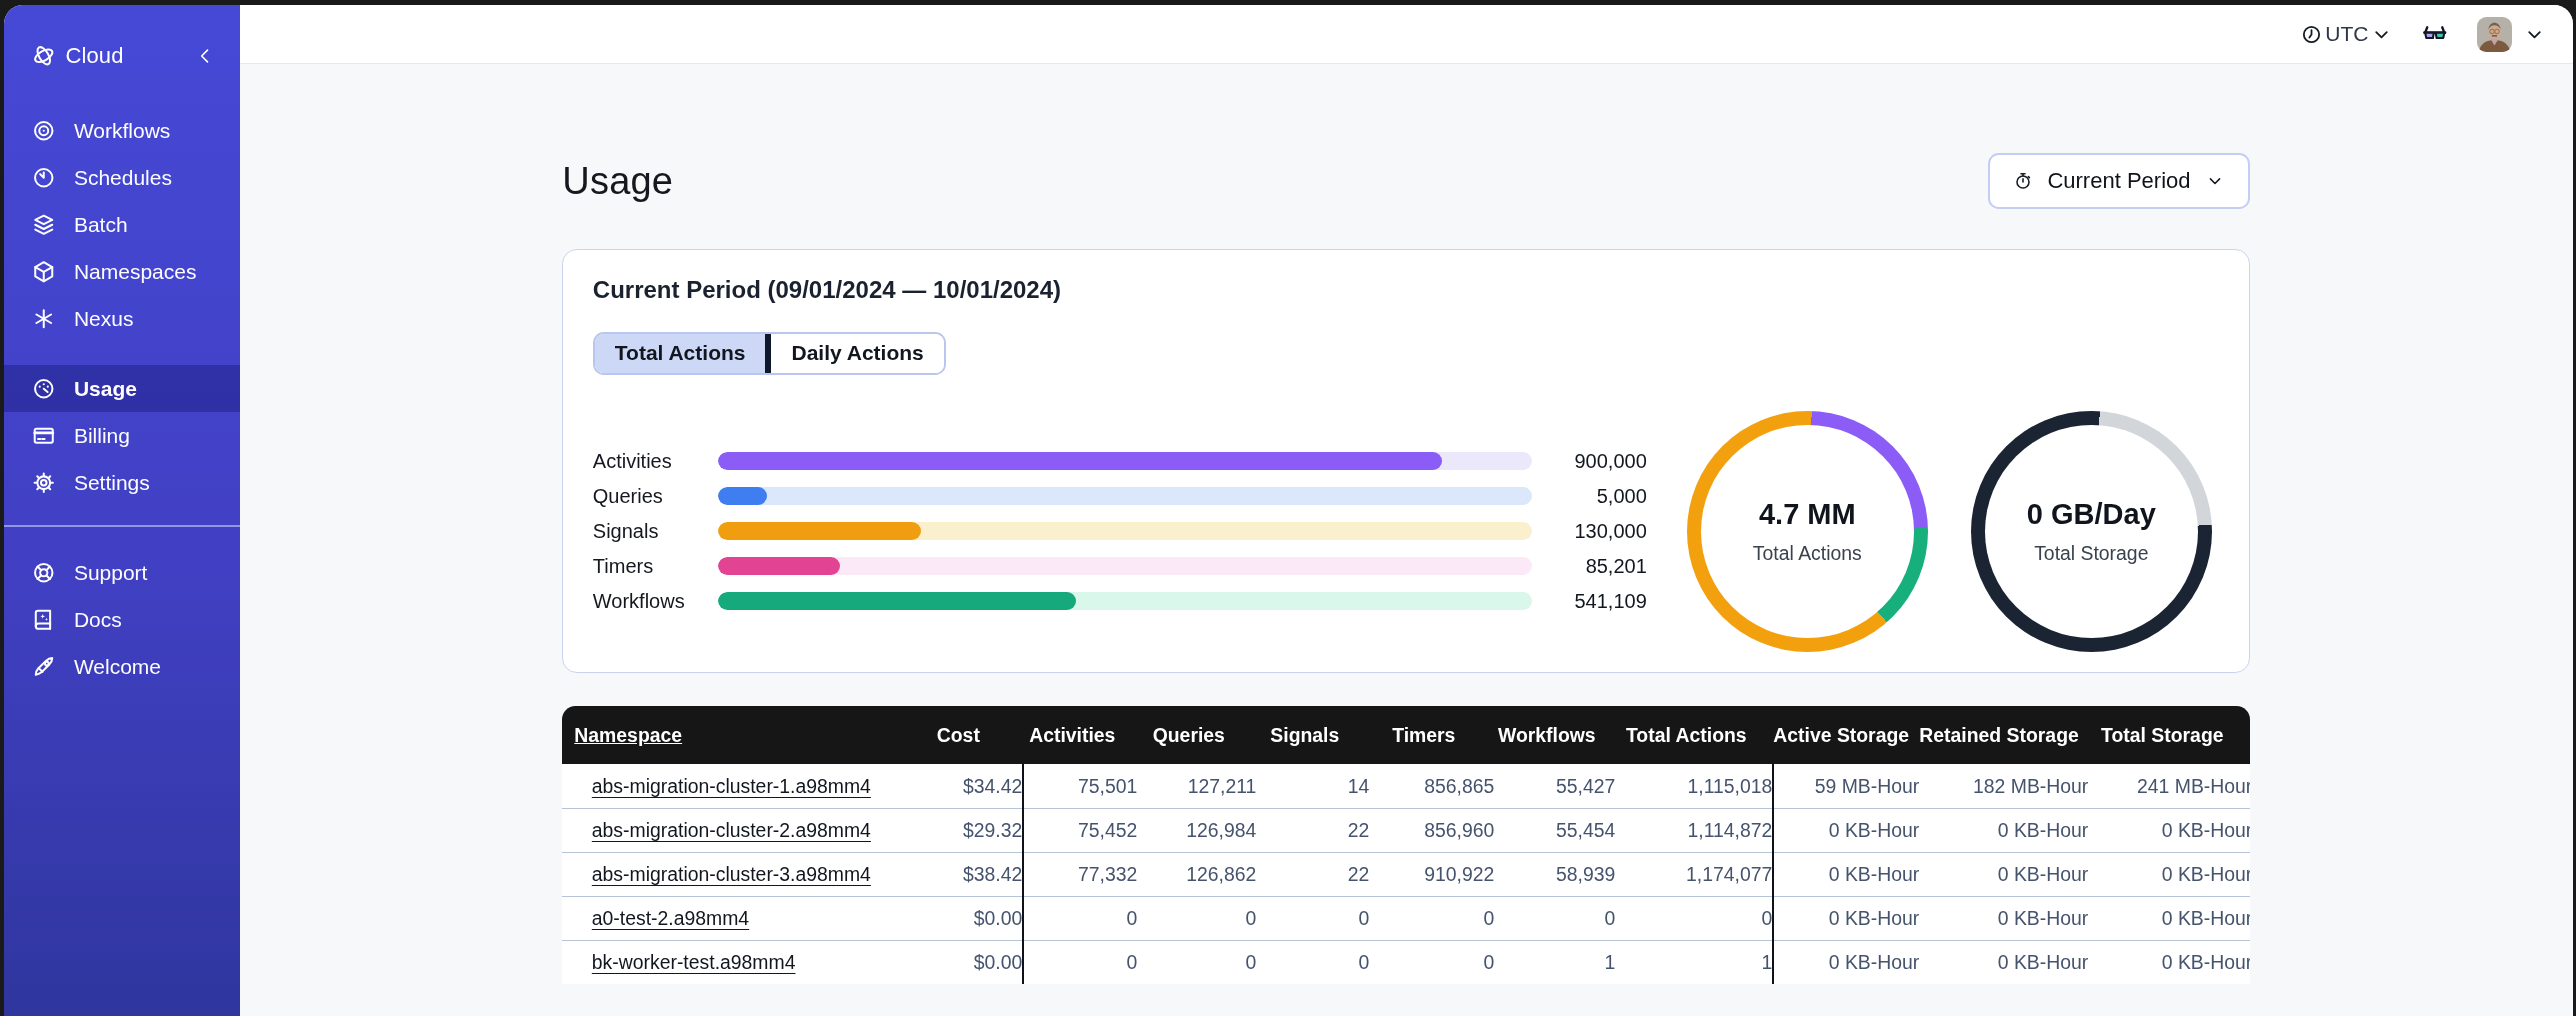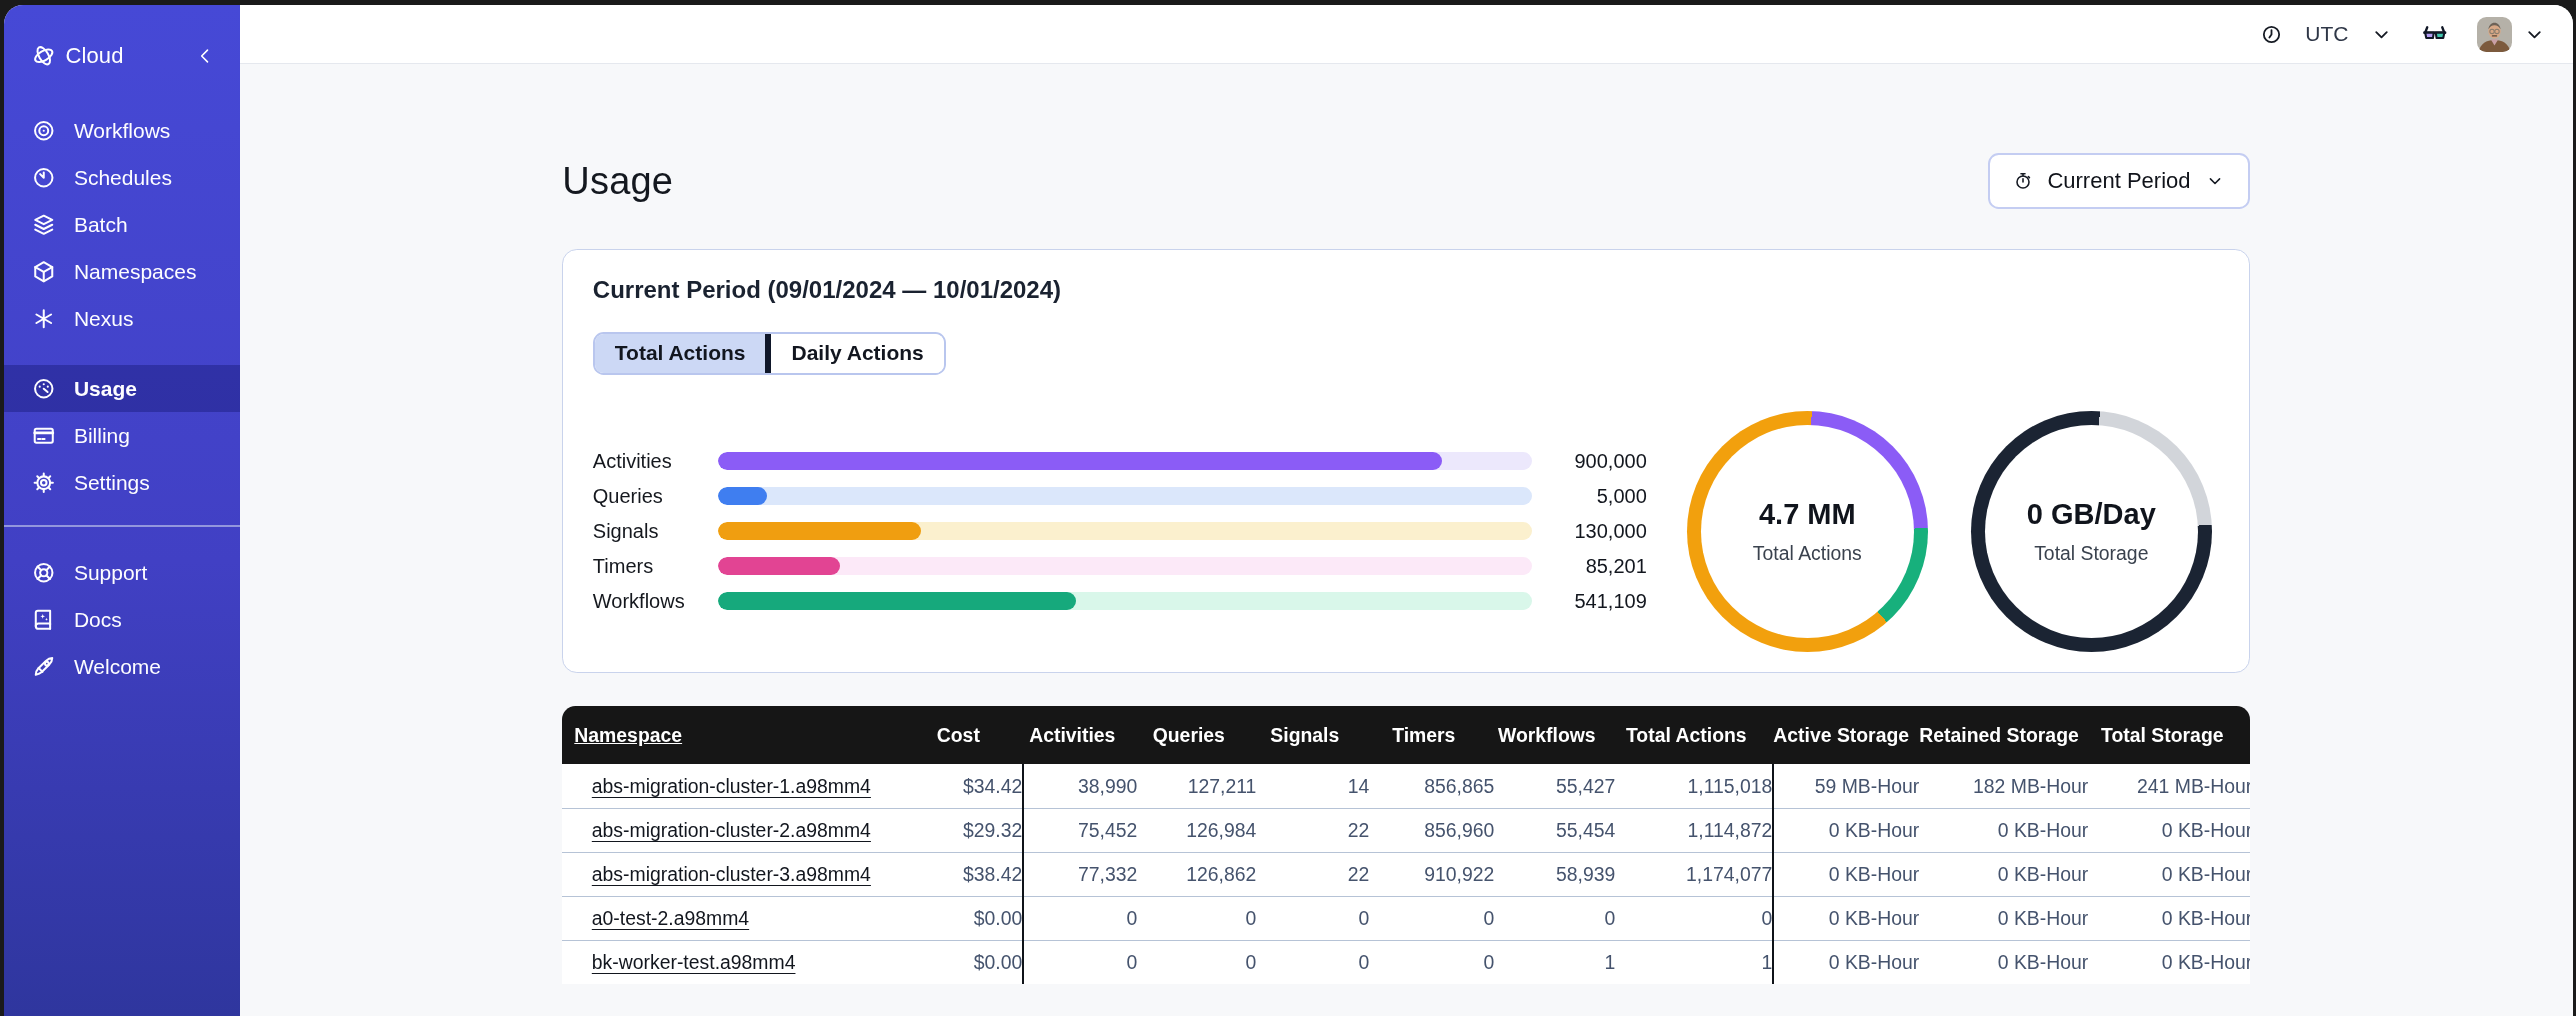--- a/index.html
+++ b/index.html
@@ -22,21 +22,21 @@
   .nav-group.first { margin-top:28px; }
   .nav-item { height:47px; display:flex; align-items:center; padding-left:27px; gap:17.4px;
     font-size:21px; font-weight:400; cursor:pointer; color:#fdfdff; }
   .nav-item.active { background:rgba(13,15,98,.34); font-weight:600; }
   .side-divider { height:1.3px; background:rgba(215,222,240,.55); margin:19px 0 17.4px 0; }
 
   
   .main { flex:1; display:flex; flex-direction:column; min-width:0; }
   .topbar { height:59px; background:#fff; border-bottom:1.3px solid #e5e8ee; flex:none;
     display:flex; align-items:center; justify-content:flex-end; padding-right:27px; gap:27px; }
-  .tz { display:flex; align-items:center; gap:22px; font-size:21px; color:#2f3747; cursor:pointer; }
+  .tz { display:flex; align-items:center; gap:2px; font-size:21px; color:#2f3747; cursor:pointer; }
   .tz svg, .topbar .chev svg { width:23px; height:23px; }
   .glasses { width:29.5px; height:29.5px; }
   .glasses svg { width:29.5px; height:29.5px; }
   .acct { display:flex; align-items:center; gap:10.7px; }
   .avatar { width:35px; height:35px; border-radius:9.4px; overflow:hidden; display:block; }
   .avatar svg { width:35px; height:35px; display:block; }
   .chev { display:inline-flex; color:#161b24; }
 
   
   .content { flex:1; overflow:hidden; }
@@ -381,21 +381,21 @@
                   <th class="th-num">Total Actions</th>
                   <th class="th-num">Active Storage</th>
                   <th class="th-num">Retained Storage</th>
                   <th class="th-num">Total Storage</th>
                 </tr>
               </thead>
               <tbody>
                 <tr>
                   <td class="c-name"><span class="ns-link">abs-migration-cluster-1.a98mm4</span></td>
                   <td class="c-num">$34.42</td>
-                  <td class="c-num divL">38,990</td>
+                  <td class="c-num divL">75,501</td>
                   <td class="c-num">127,211</td>
                   <td class="c-num">14</td>
                   <td class="c-num">856,865</td>
                   <td class="c-num">55,427</td>
                   <td class="c-num">1,115,018</td>
                   <td class="c-num divL">59 MB-Hour</td>
                   <td class="c-num">182 MB-Hour</td>
                   <td class="c-num">241 MB-Hour</td>
                 </tr>
                 <tr>

